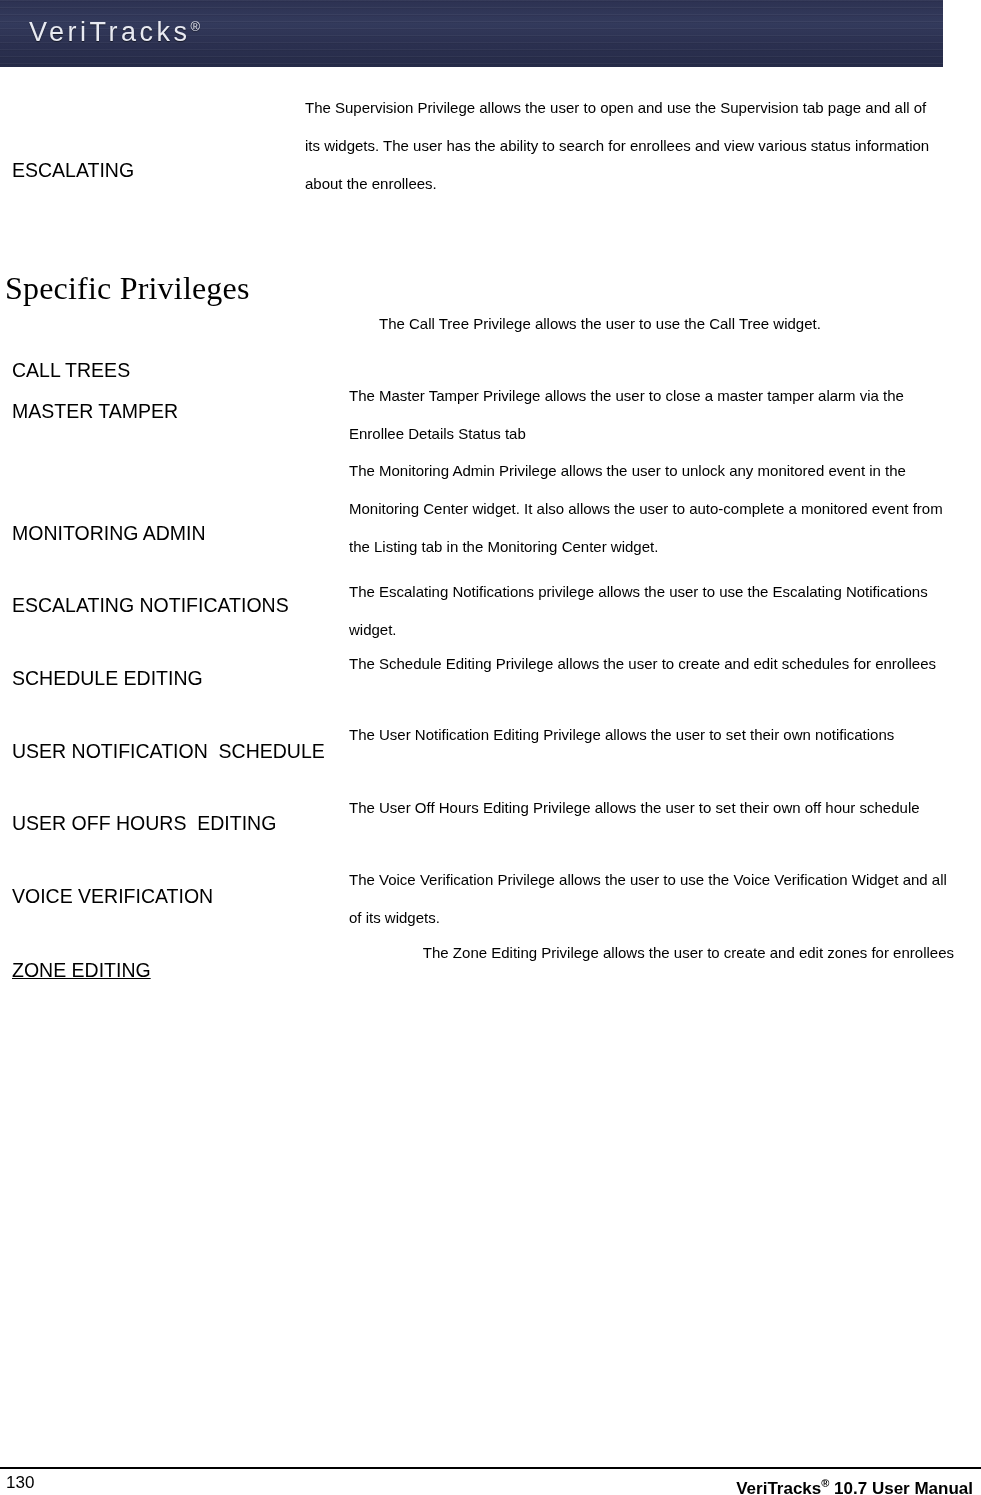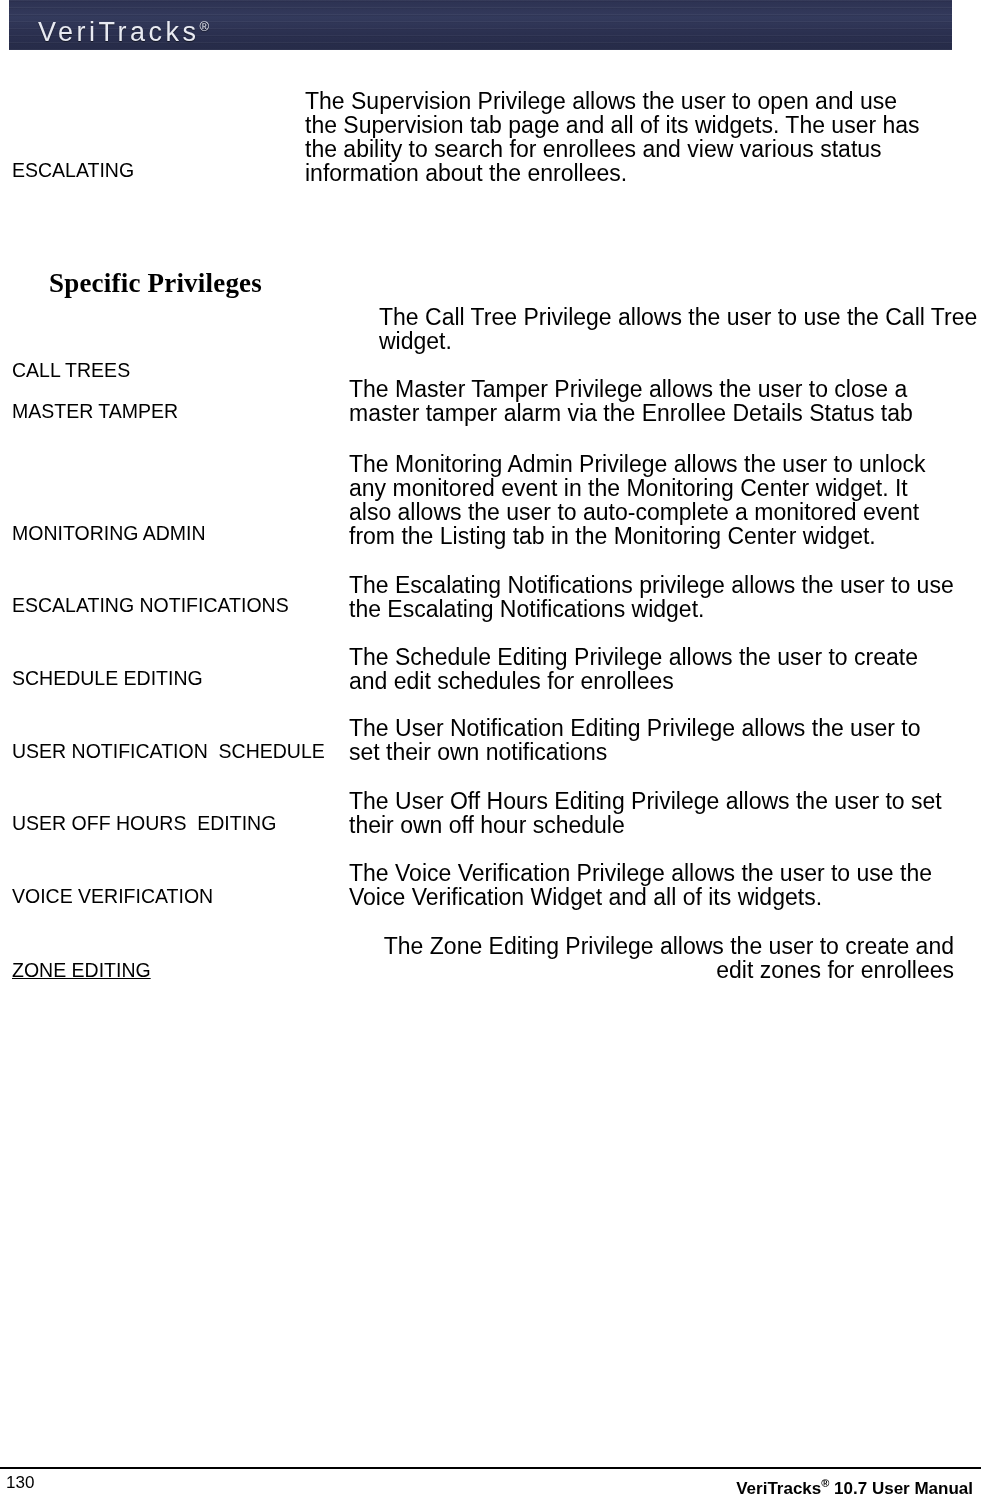--- a/index.html
+++ b/index.html
@@ -12,24 +12,24 @@
     height: 1495px;
     position: relative;
     font-family: "Liberation Sans", sans-serif;
     color: #000000;
     overflow: hidden;
   }
 
   
   .banner {
     position: absolute;
-    left: 9px;
+    left: 0;
     top: 0;
     width: 943px;
-    height: 50px;
+    height: 67px;
     background:
       repeating-linear-gradient(
         to bottom,
         rgba(255,255,255,0.045) 0px,
         rgba(255,255,255,0.045) 1px,
         rgba(0,0,0,0.05) 1px,
         rgba(0,0,0,0.05) 2px,
         rgba(255,255,255,0.0) 2px,
         rgba(255,255,255,0.0) 7px
       ),
@@ -59,43 +59,42 @@
   
   .label-cell {
     position: absolute;
     left: 12px;
     font-size: 19.5px;
     line-height: 25px;
     white-space: pre;
   }
   .desc-cell {
     position: absolute;
-    font-size: 23px;
-    line-height: 24px;
+    font-size: 15px;
+    line-height: 38px;
   }
 
   
   .sup-desc {
     left: 305px;
     top: 89px;
     width: 625px;
   }
   .sup-label { top: 158px; }
 
   
   .section-heading {
     position: absolute;
     left: 5px;
     top: 246px;
     font-family: "Liberation Serif", serif;
-    font-weight: bold;
-    font-size: 27px;
+    font-weight: normal;
+    font-size: 32px;
     line-height: 30px;
     letter-spacing: 0.2px;
-    margin-left: 44px;
   }
 
   
   .priv-desc {
     left: 349px;
     width: 605px;
   }
 
   
   .footer-rule {

